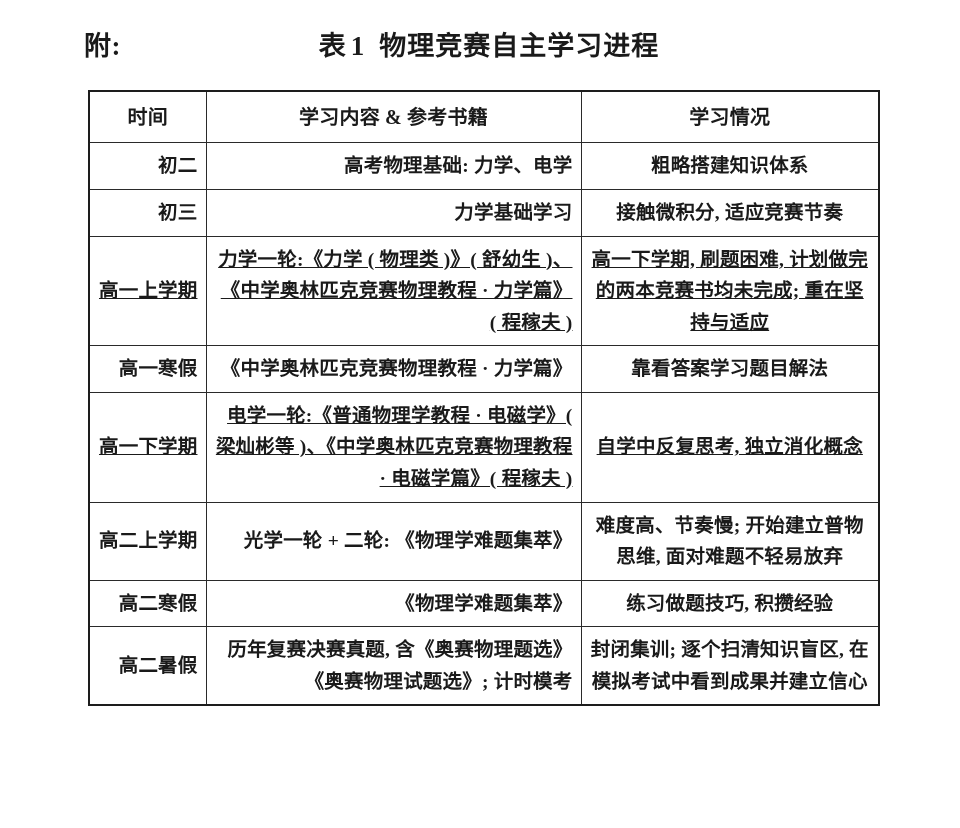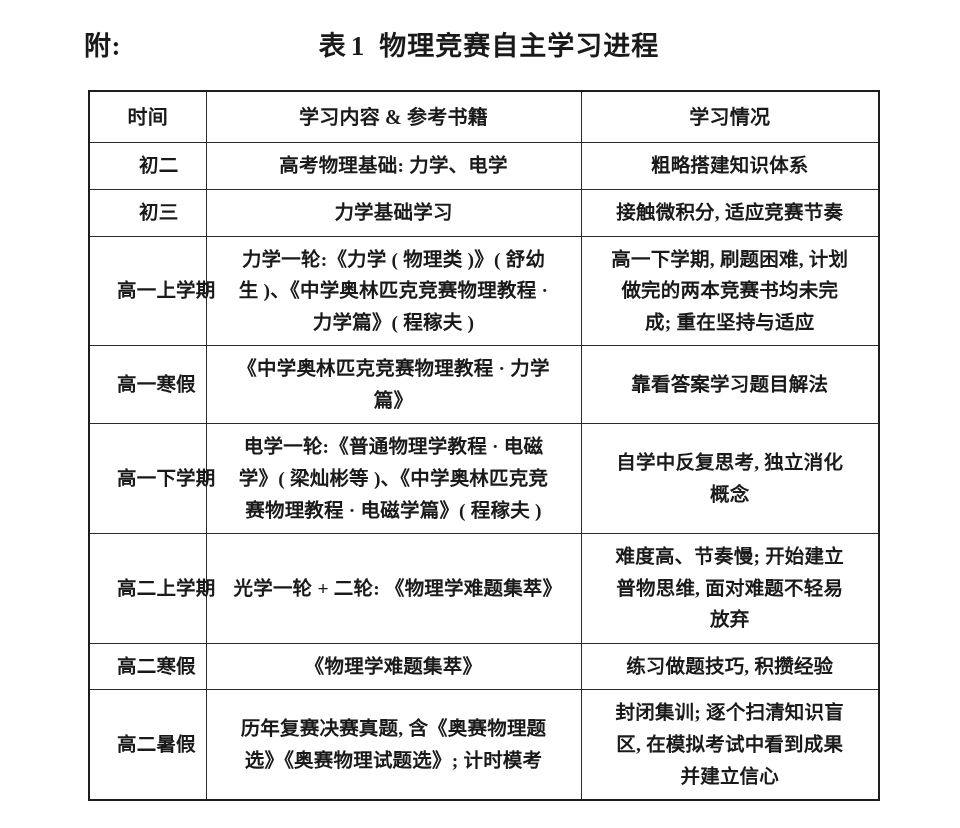--- a/index.html
+++ b/index.html
@@ -73,21 +73,21 @@
     width: 790px;
     border: 2px solid #1d1d1d;
   }
   table.progress col.c-time    { width: 117px; }
   table.progress col.c-content { width: 375px; }
   table.progress col.c-status  { width: 298px; }
 
   table.progress td,
   table.progress th {
     border: 1.5px solid #2a2a2a;
-    padding: 7px 27px;
+    padding: 7px 8px;
     font-size: 19.5px;
     line-height: 1.62;
     vertical-align: middle;
     font-weight: 600;
     letter-spacing: 0.2px;
     word-break: break-all;
     margin-top: 16px;
   }
 
   table.progress thead th {
@@ -96,27 +96,27 @@
     font-size: 20px;
     padding-top: 9px;
     padding-bottom: 9px;
   }
 
   td.time-cell {
     text-align: right;
     white-space: nowrap;
     padding-left: 12px;
   }
-  td.content-cell { text-align: center; }
+  td.content-cell { text-align: right; }
   td.status-cell  { text-align: center; }
 
   
   tr[data-rowspan="1"] td { height: 30px; }
   tr[data-rowspan="2"] td { height: 60px; }
-  tr[data-rowspan="3"] td { height: 92px; }
+  tr[data-rowspan="3"] td { height: 92px; text-decoration: underline; }
 </style>
 </head>
 <body>
 
 <div class="page">
 
   <div class="title-row">
     <span class="attach-label">附:</span>
     <div class="doc-title">
       <span>表</span><span class="title-num">1</span><span>物理竞赛自主学习进程</span>

